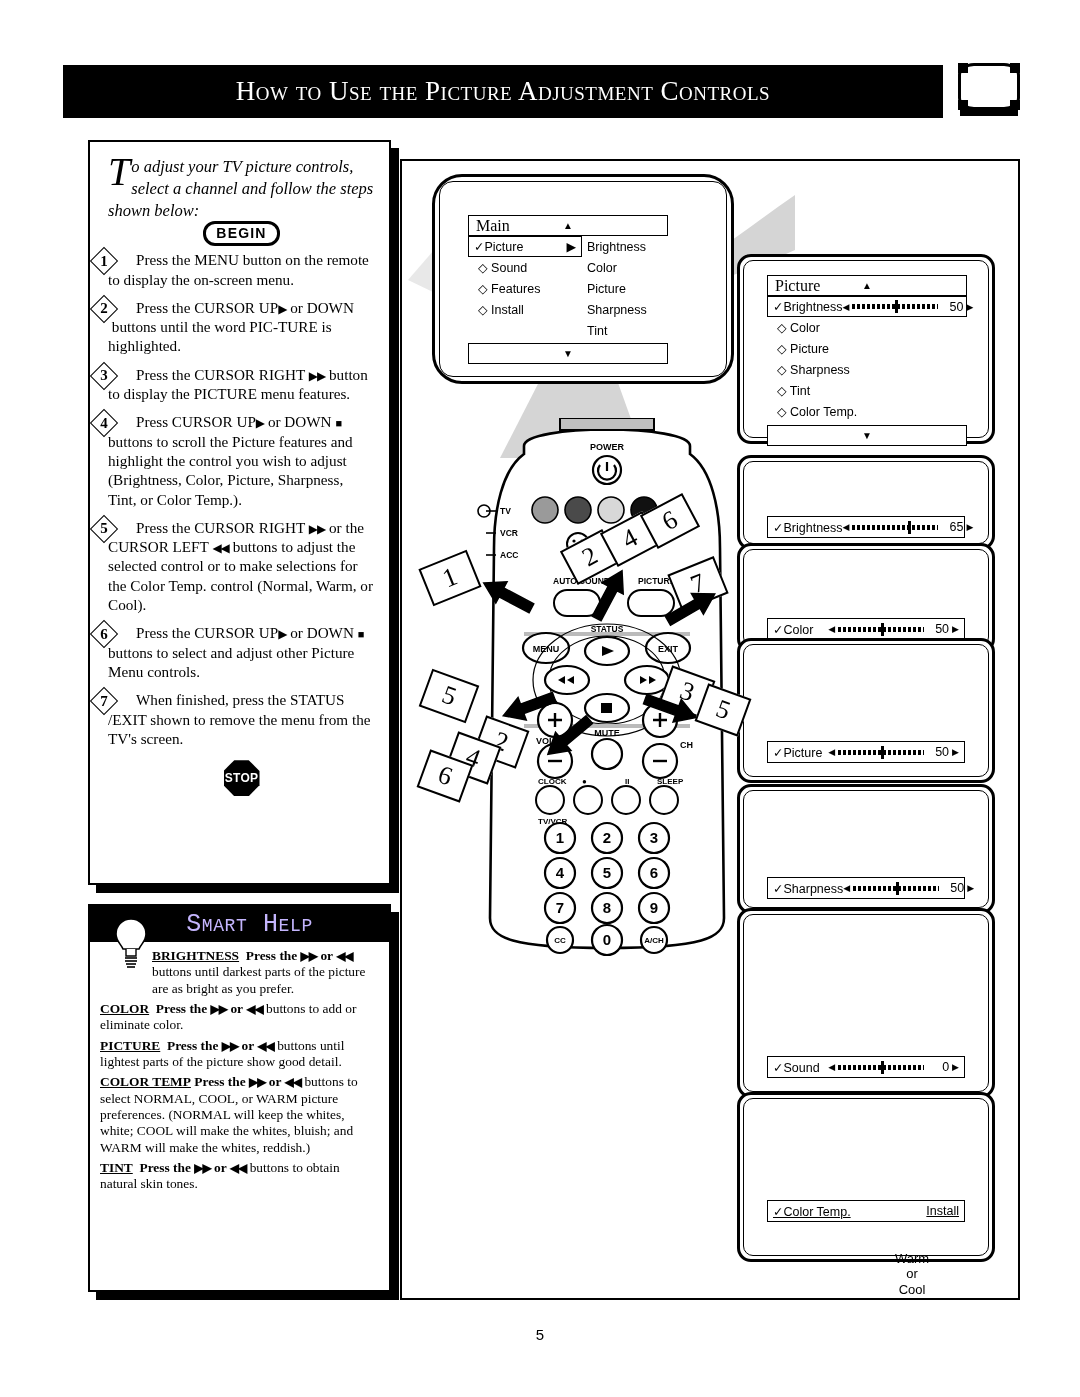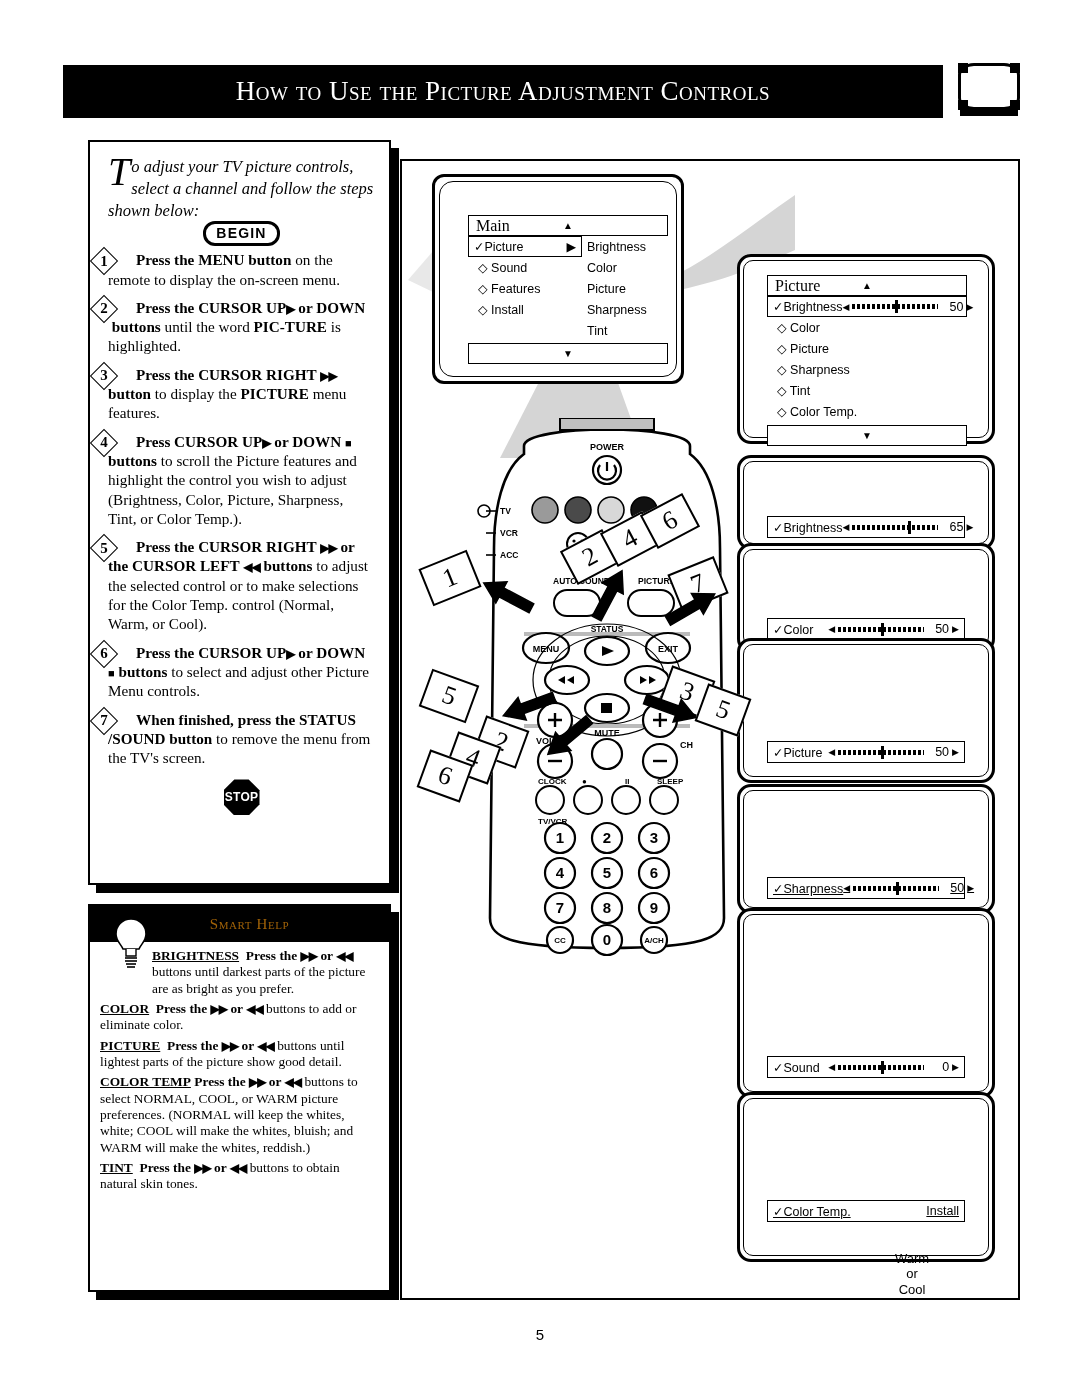--- a/index.html
+++ b/index.html
@@ -103,21 +103,21 @@
     display: flex; align-items: center; justify-content: center;
     font-family: "Liberation Serif", serif;
     font-size: 15px; font-weight: bold;
   }
   .step-text {
     font-size: 15.2px;
     line-height: 1.27;
     text-indent: 28px;
     font-family: "Liberation Serif", serif;
   }
-  .step-text b { font-weight: bold; }
+  .step-text b { font-weight: normal; }
   .tri-r { font-size: 12px; letter-spacing: -1px; }
   .sq { font-size: 11px; }
 
   .stop-wrap { text-align: center; margin-top: 12px; }
   .stop-badge {
     display: inline-block; width: 36px; height: 36px;
     background: #000; color: #fff;
     clip-path: polygon(30% 0,70% 0,100% 30%,100% 70%,70% 100%,30% 100%,0 70%,0 30%);
     font-family: "Liberation Sans", sans-serif;
     font-weight: bold; font-size: 12px;
@@ -133,22 +133,22 @@
     position: absolute; left: 88px; top: 904px;
     width: 303px; height: 388px;
     background: #fff; border: 2px solid #000;
   }
   .help-head {
     position: relative;
     height: 36px; background: #000;
     display: flex; align-items: center; justify-content: center;
   }
   .help-head-title {
-    color: #a16207; font-family: Liberation Serif, serif;
-    font-size: 15px; font-variant: small-caps; letter-spacing: 0.6px;
+    color: #c4b5fd; font-family: Liberation Mono, monospace;
+    font-size: 25px; font-variant: small-caps; letter-spacing: 0.6px;
     padding-left: 20px;
   }
   .bulb {
     position: absolute; left: 18px; top: 3px;
     width: 46px; height: 62px;
   }
   .help-body {
     padding: 6px 10px 0 10px;
     font-size: 13.4px; line-height: 1.22;
     font-family: "Liberation Serif", serif;
@@ -160,22 +160,22 @@
   
   .main-box {
     position: absolute; left: 400px; top: 159px;
     width: 620px; height: 1141px;
     border: 2px solid #000; background: #fff;
   }
 
   
   .tv-screen {
     position: absolute; left: 432px; top: 174px;
-    width: 252px; height: 210px;
-    border: 3px solid #000; border-radius: 12px;
+    width: 302px; height: 210px;
+    border: 3px solid #000; border-radius: 30px;
     background: #fff;
   }
   .tv-screen .inner {
     position: absolute; inset: 4px;
     border: 1.5px solid #000; border-radius: 14px;
   }
   .osd-bar {
     border: 1.5px solid #000; height: 21px;
     display: flex; align-items: center; padding: 0 7px;
     background: #fff; position: relative;
@@ -310,21 +310,21 @@
               <span class="dia"></span>
               <span class="n">6</span>
             </span>
             <div class="step-text"><b>Press the CURSOR UP<span class="tri-r">▶</span> or DOWN <span class="sq">■</span> buttons</b> to select and adjust other Picture Menu controls.</div>
           </div>
           <div class="step">
             <span class="step-num">
               <span class="dia"></span>
               <span class="n">7</span>
             </span>
-            <div class="step-text"><b>When finished, press the STATUS /SOUND button</b> to remove the menu from the TV's screen.</div>
+            <div class="step-text"><b>When finished, press the STATUS /EXIT shown</b> to remove the menu from the TV's screen.</div>
           </div>
         </div>
       <div class="stop-wrap">
         <span class="stop-badge">STOP</span>
       </div>
     </div>
   </div>
 
   <div class="help-shadow"></div>
   <div class="help-card">
@@ -489,21 +489,21 @@
             <span class="track">
               <span class="thumb" style="left:50%"></span>
             </span>
             <span class="val">50</span>
             <span class="arrow-r">▶</span>
           </span>
         </div>
       </div>
       <div class="panel" style="top: 784px; width: 258px; height: 130px;">
         <div class="pinner"></div>
-        <div class="ctrl-row" style="left:27px;right:27px;top:90px;text-decoration:underline;">
+        <div class="ctrl-row" style="left:27px;right:27px;top:90px;">
           <span class="ctrl-label">✓Sharpness</span>
           <span class="ctrl-spacer"></span>
           <span class="slider">
             <span class="arrow-l">◀</span>
             <span class="track">
               <span class="thumb" style="left:50%"></span>
             </span>
             <span class="val">50</span>
             <span class="arrow-r">▶</span>
           </span>

